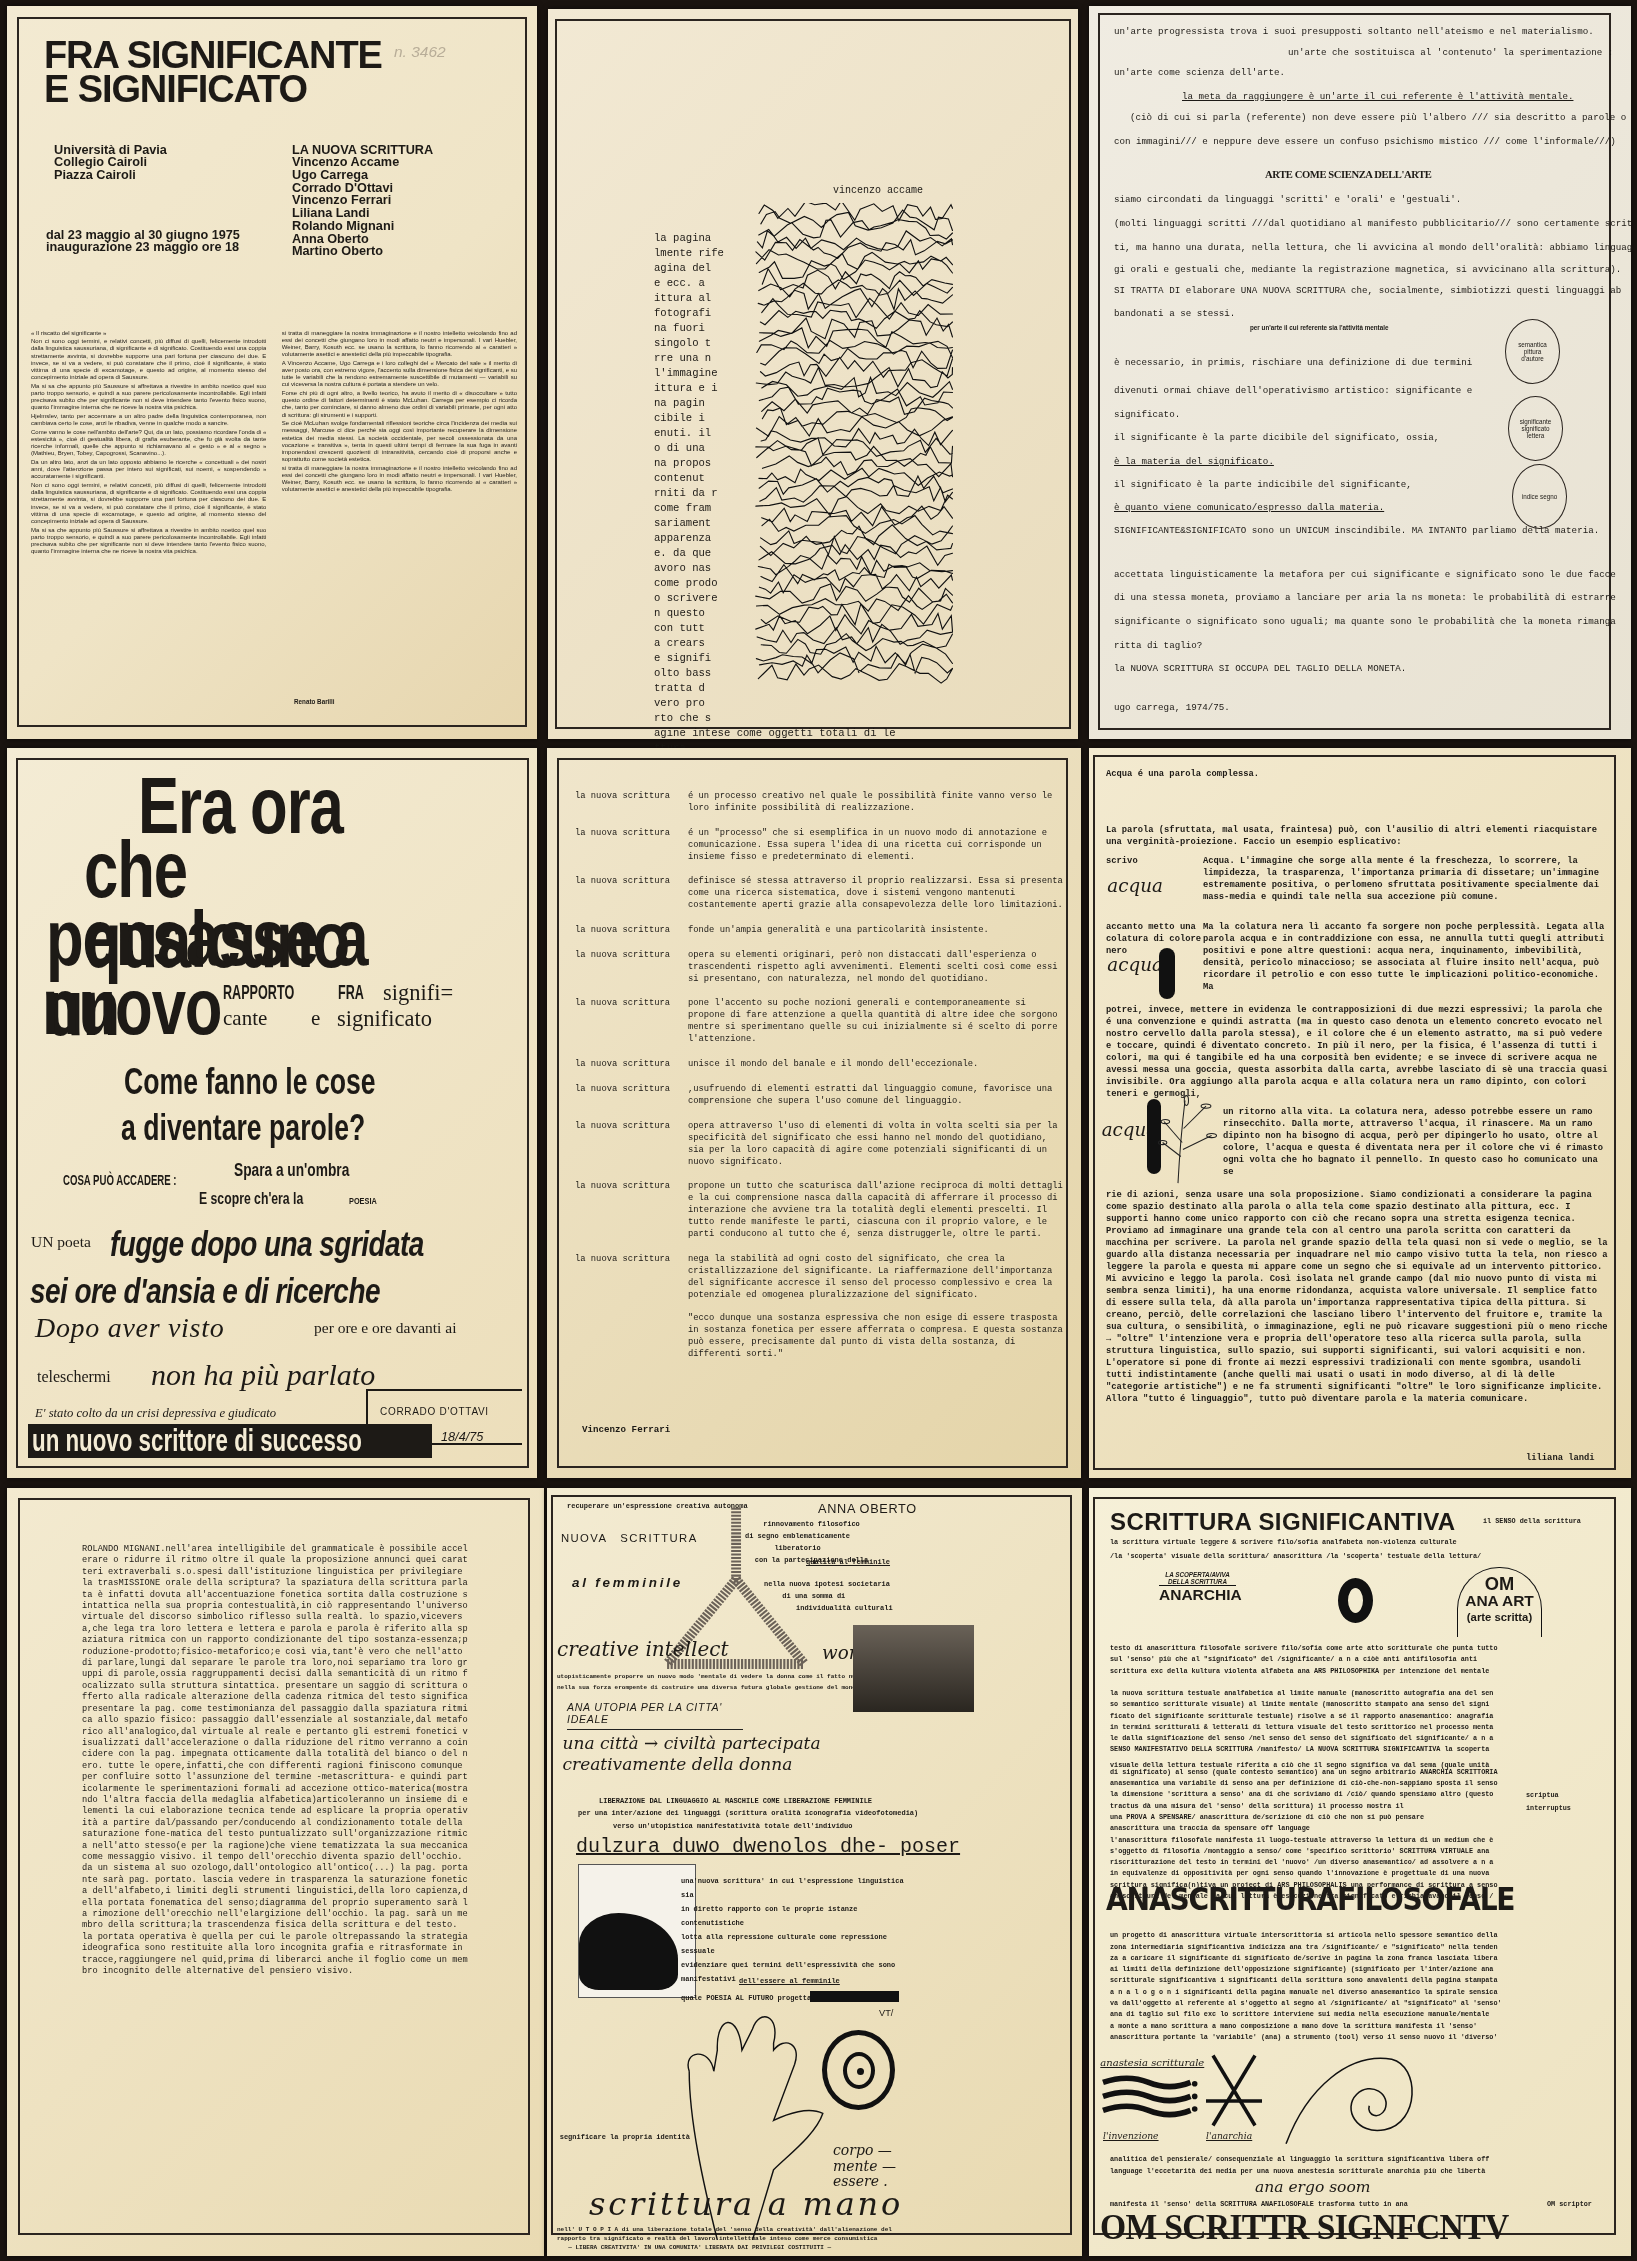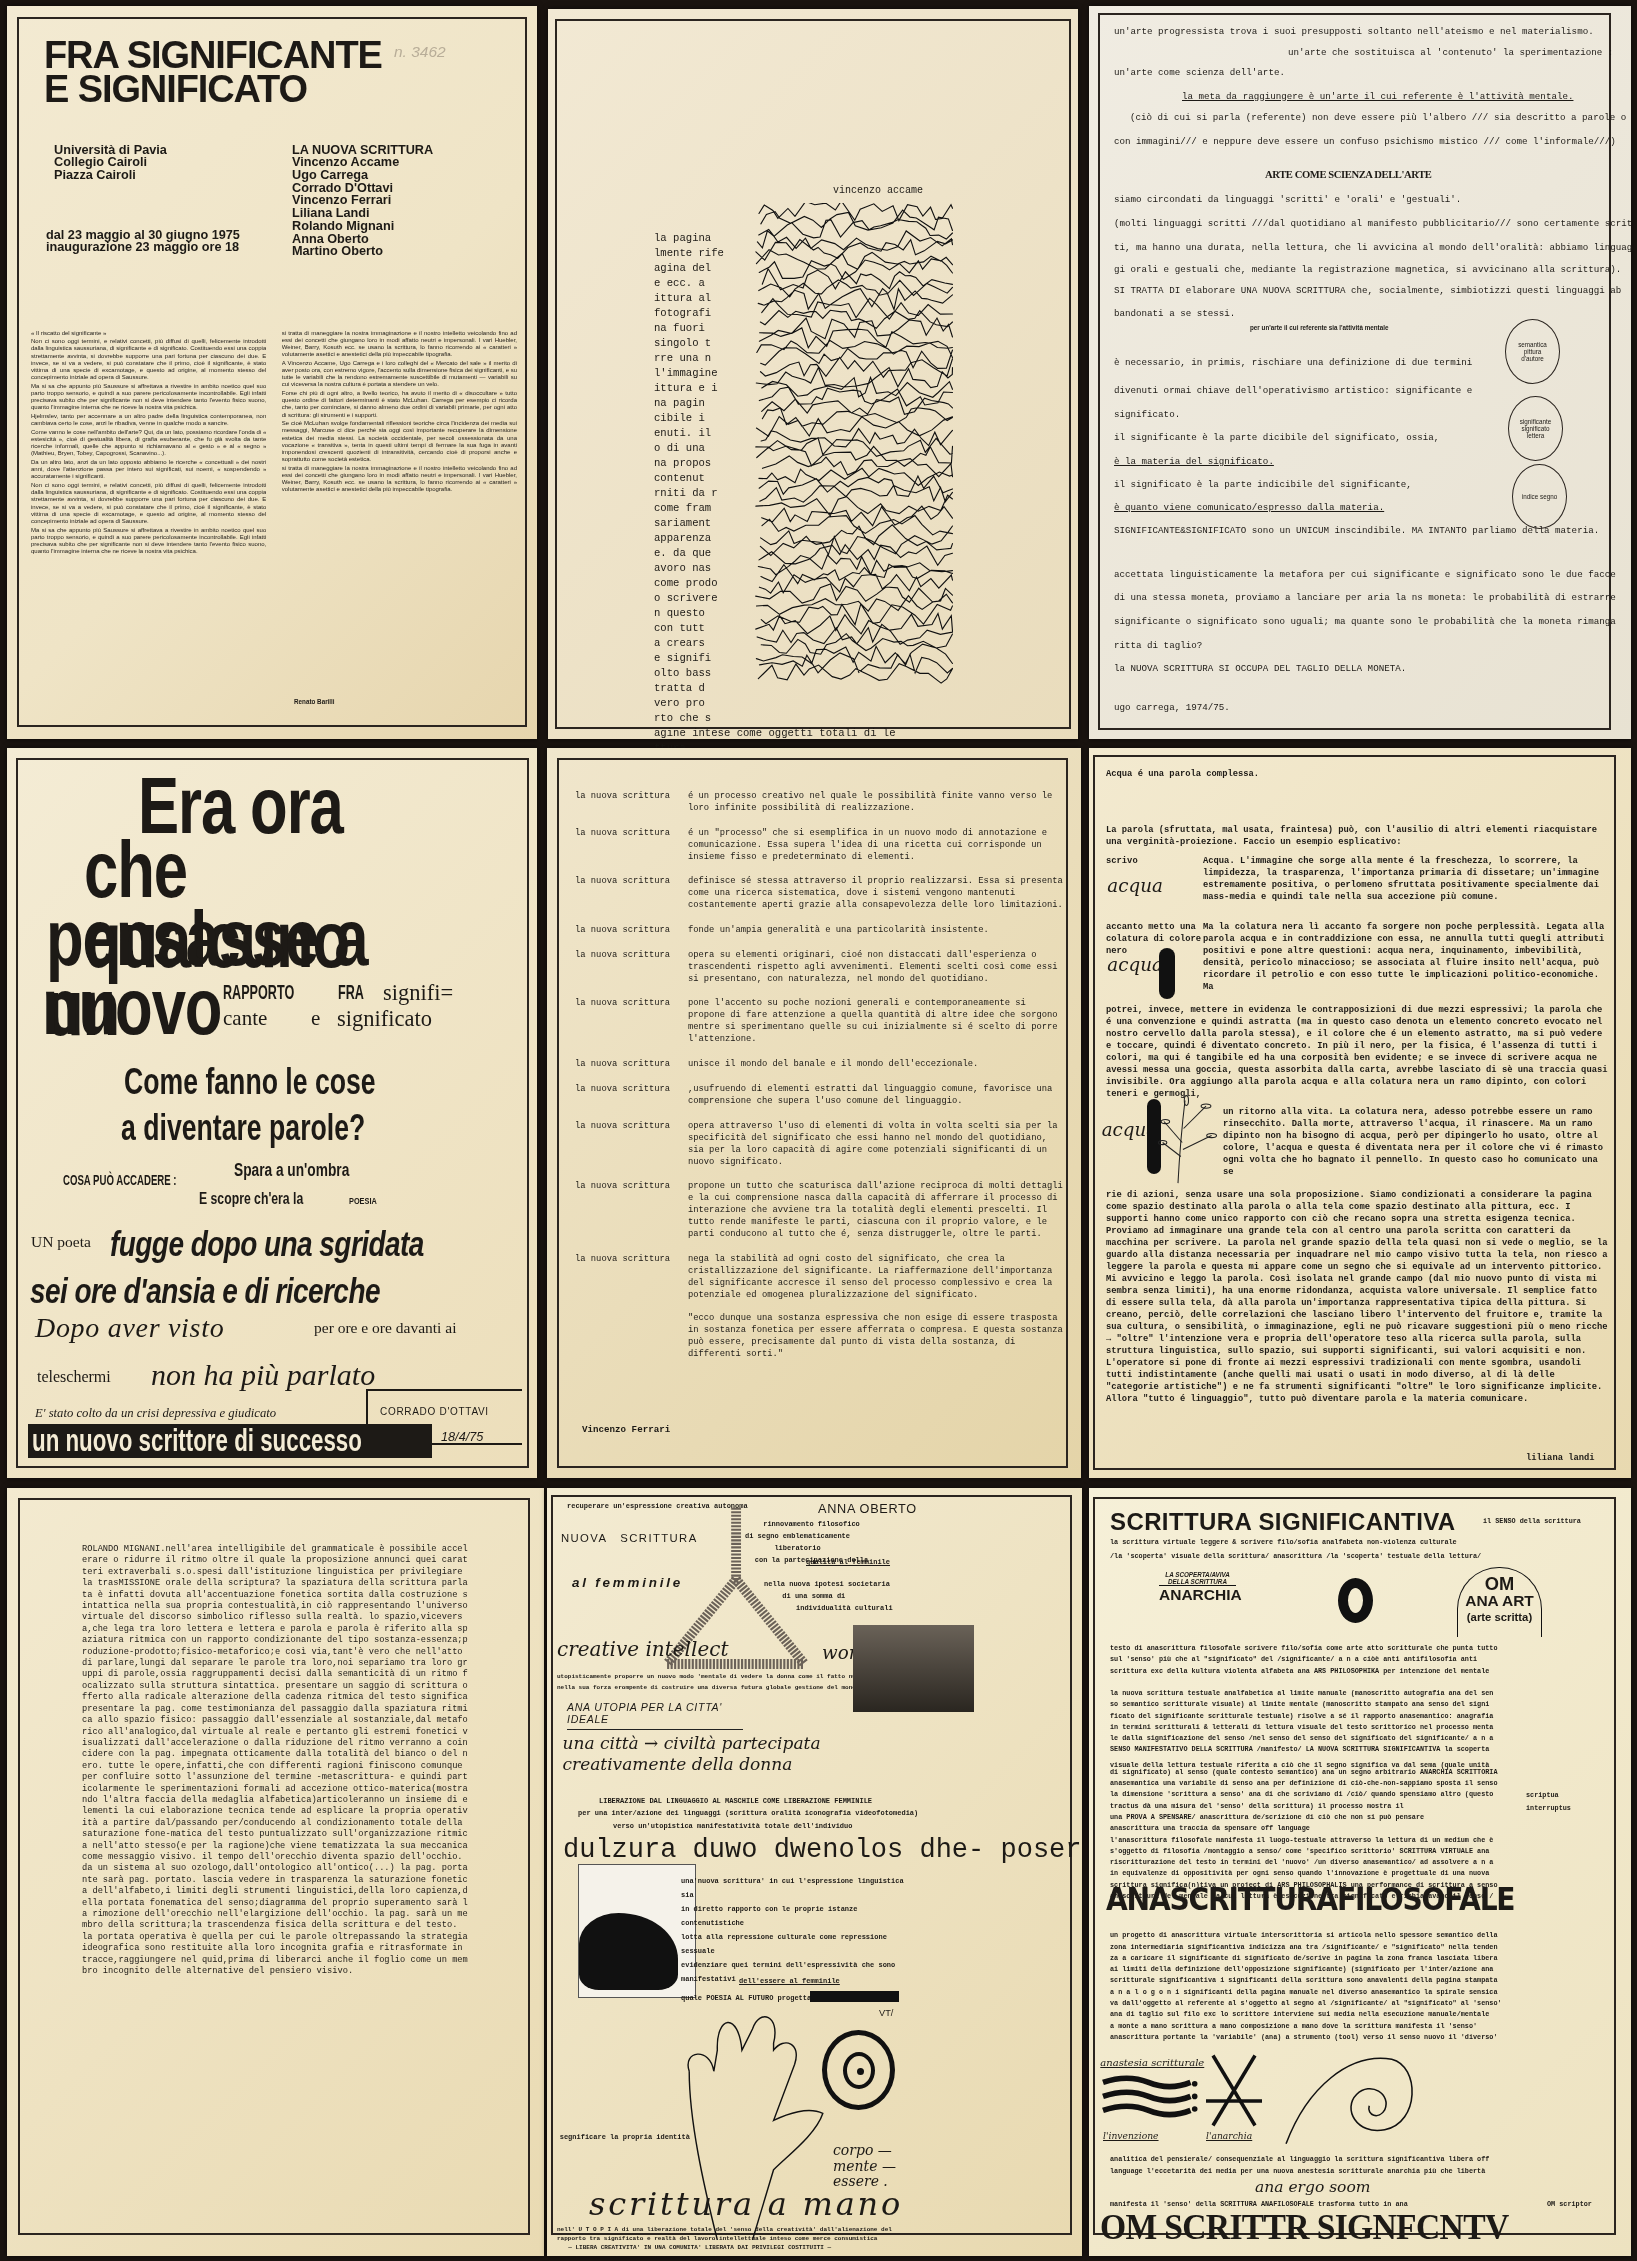--- a/index.html
+++ b/index.html
@@ -289,21 +289,21 @@
       <div class="row">
         <div class="lbl">la nuova scrittura</div>
         <div class="body">definisce sé stessa attraverso il proprio realizzarsi. Essa si presenta come una ricerca sistematica, dove i sistemi vengono mantenuti costantemente aperti grazie alla consapevolezza delle loro limitazioni.</div>
       </div>
       <div class="row">
         <div class="lbl">la nuova scrittura</div>
         <div class="body">fonde un'ampia generalità e una particolarità insistente.</div>
       </div>
       <div class="row">
         <div class="lbl">la nuova scrittura</div>
-        <div class="body">opera su elementi originari, cioé non distaccati dall'esperienza o trascendenti rispetto agli avvenimenti. Elementi scelti così come essi si presentano, con naturalezza, nel mondo del quotidiano.</div>
+        <div class="body">opera su elementi originari, però non distaccati dall'esperienza o trascendenti rispetto agli avvenimenti. Elementi scelti così come essi si presentano, con naturalezza, nel mondo del quotidiano.</div>
       </div>
       <div class="row">
         <div class="lbl">la nuova scrittura</div>
         <div class="body">pone l'accento su poche nozioni generali e contemporaneamente si propone di fare attenzione a quella quantità di altre idee che sorgono mentre si sperimentano quelle su cui inizialmente si é scelto di porre l'attenzione.</div>
       </div>
       <div class="row">
         <div class="lbl">la nuova scrittura</div>
         <div class="body">unisce il mondo del banale e il mondo dell'eccezionale.</div>
       </div>
       <div class="row">
@@ -399,21 +399,21 @@
   <div class="abs small mono" style="left:10px;top:196px;font-size:6px;">nella sua forza erompente di costruire una diversa futura globale gestione del mondo</div>
   <div class="abs" style="left:20px;top:213px;font-size:10.6px;font-style:italic;letter-spacing:0.7px;border-bottom:1.4px solid #222;padding-bottom:4.2px;width:176px;">ANA UTOPIA PER LA CITTA' IDEALE</div>
   <div class="abs" style="left:15.5px;top:245px;font-family:'DejaVu Serif',serif;font-style:italic;font-size:17px;line-height:21px;">
     <div>una città → civiltà partecipata</div>
     <div>creativamente della donna</div>
   </div>
   <div class="abs photo1"></div>
   <div class="abs small mono" style="left:52px;top:309px;">LIBERAZIONE  DAL  LINGUAGGIO AL MASCHILE  COME  LIBERAZIONE  FEMMINILE</div>
   <div class="abs small mono" style="left:31px;top:321px;">per una inter/azione dei linguaggi (scrittura oralità iconografia videofotomedia)</div>
   <div class="abs small mono" style="left:66px;top:334px;">verso un'utopistica manifestatività totale dell'individuo</div>
-  <div class="abs mono" style="left:16px;top:347px;font-size:27px;">dulzura duwo dwenolos dhe- poser</div>
+  <div class="abs mono" style="left:29px;top:347px;font-size:20px;text-decoration:underline;">dulzura duwo dwenolos dhe- poser</div>
   <div class="abs photo2" style="top:376px;">
     <div style="position:absolute;left:0;top:48px;width:99px;height:77px;background:#111;border-radius:40% 60% 20% 20%;"></div>
   </div>
   <div class="abs small mono" style="left:134px;top:386px;line-height:14px;width:225px;">
     <div>una'nuova scrittura' in cui l'espressione linguistica sia</div>
     <div>in diretto rapporto con le proprie istanze contenutistiche</div>
     <div>lotta alla repressione culturale come repressione sessuale</div>
     <div>evidenziare quei termini dell'espressività che sono</div>
     <div>manifestativi</div>
   </div>

